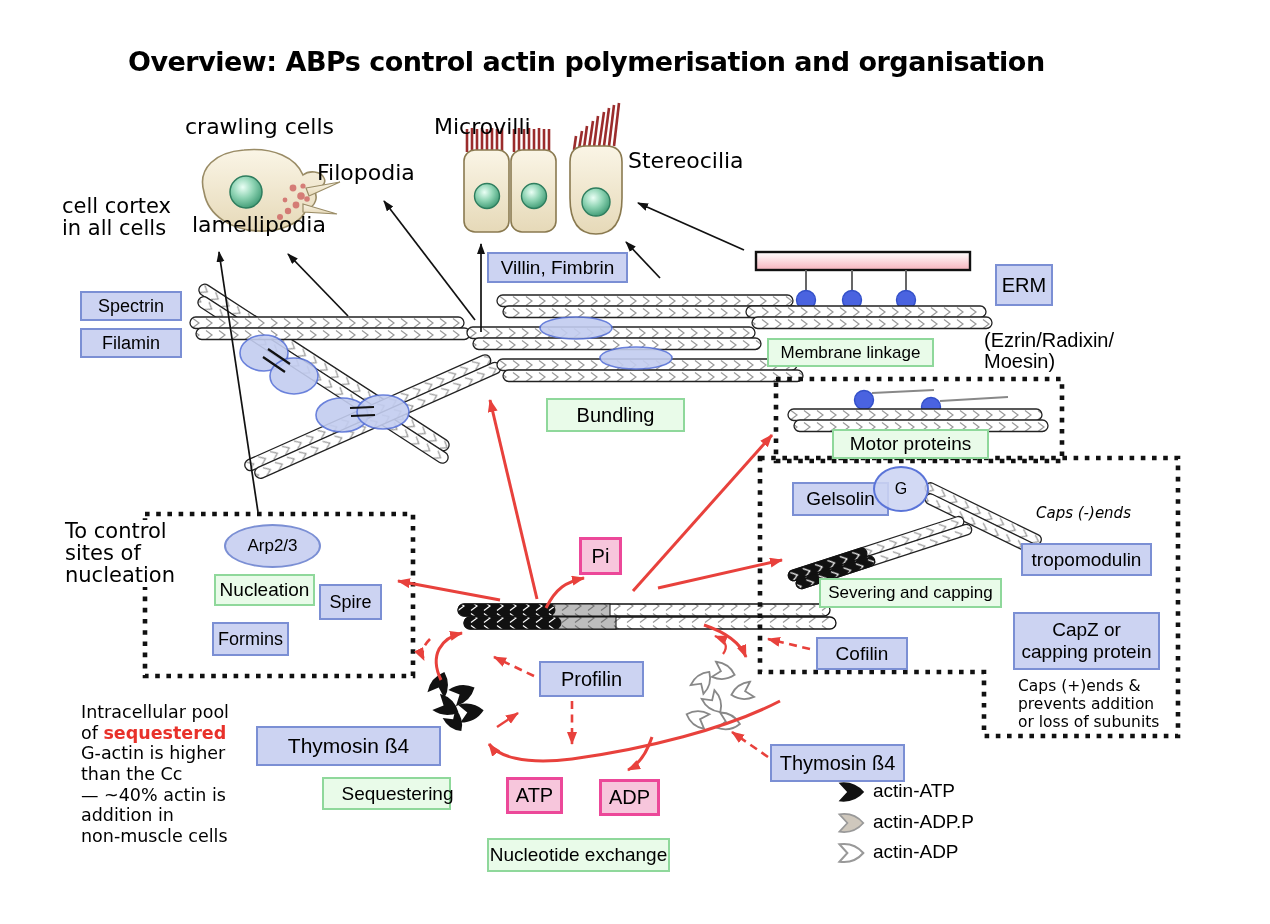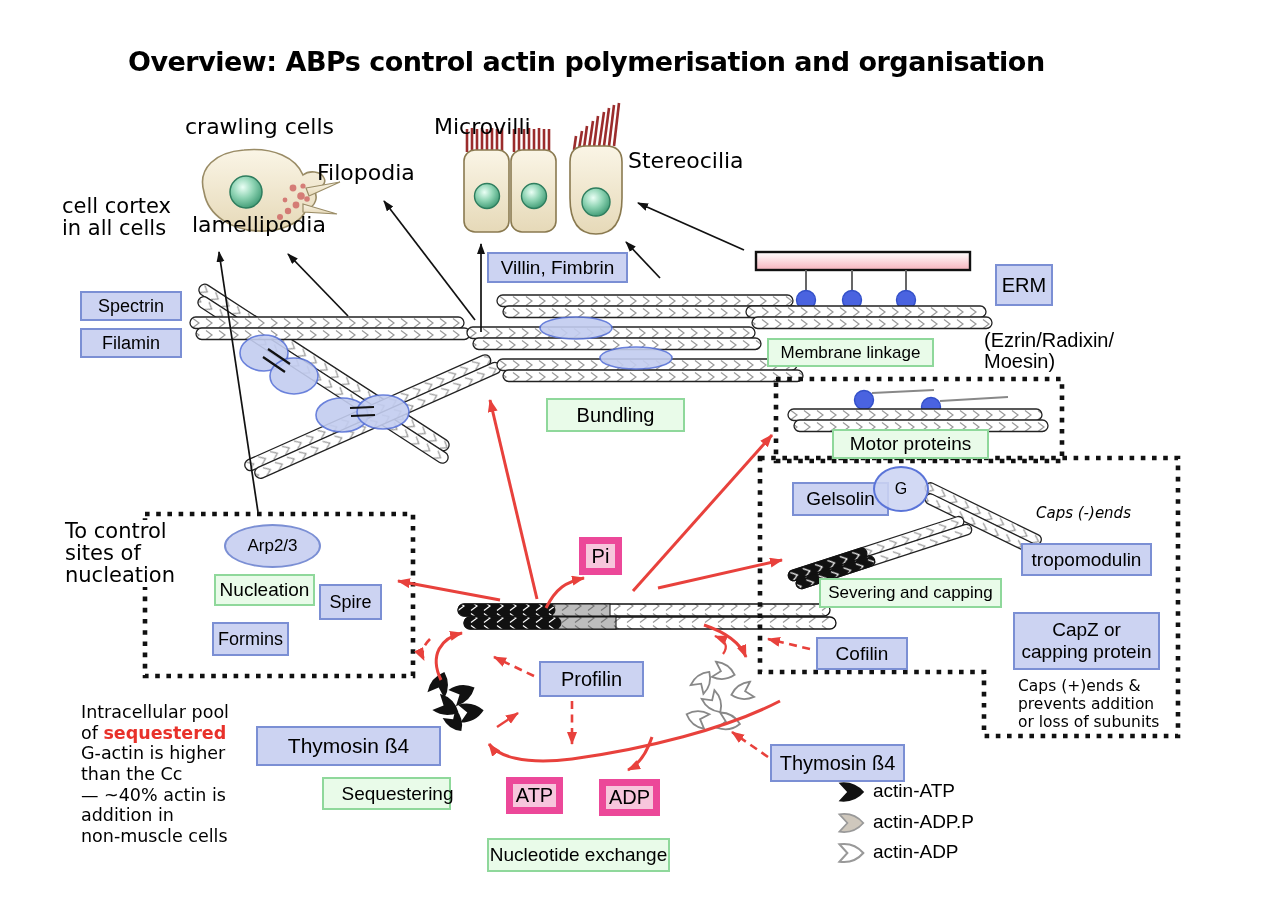--- a/index.html
+++ b/index.html
@@ -7,21 +7,21 @@
          font-family:"DejaVu Sans",sans-serif;color:#000;}
   #art{position:absolute;left:0;top:0;z-index:1;}
   .clab{position:absolute;z-index:3;font-family:"DejaVu Sans",sans-serif;font-weight:500;
         white-space:nowrap;line-height:1.04;}
   .pbox{position:absolute;z-index:2;background:#ccd3f2;border:2px solid #7b8fd4;
         font-family:"Liberation Sans",sans-serif;display:flex;align-items:center;
         justify-content:center;text-align:center;white-space:nowrap;box-sizing:border-box;}
   .gbox{position:absolute;z-index:2;background:#e9fbe9;border:2px solid #8fd89b;
         font-family:"Liberation Sans",sans-serif;display:flex;align-items:center;
         justify-content:center;white-space:nowrap;box-sizing:border-box;}
-  .kbox{position:absolute;z-index:2;background:#f7c6dc;border:7px solid #ec4899;
+  .kbox{position:absolute;z-index:2;background:#f7c6dc;border:3px solid #ec4899;
         font-family:"Liberation Sans",sans-serif;display:flex;align-items:center;
         justify-content:center;box-sizing:border-box;}
   .ell{border-radius:50%;}
   .title{position:absolute;z-index:3;font-weight:bold;font-size:27px;letter-spacing:-0.5px;}
   .lsans{font-family:"Liberation Sans",sans-serif;}
   .red{color:#e8312a;font-weight:bold;}
 </style>
 </head>
 <body>
 

